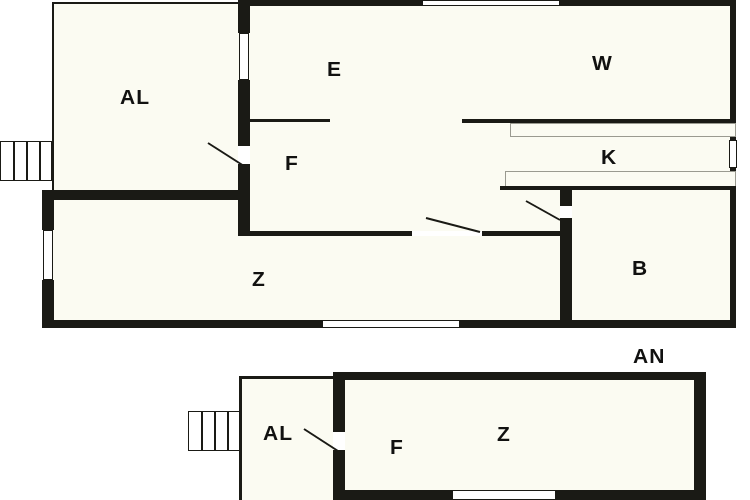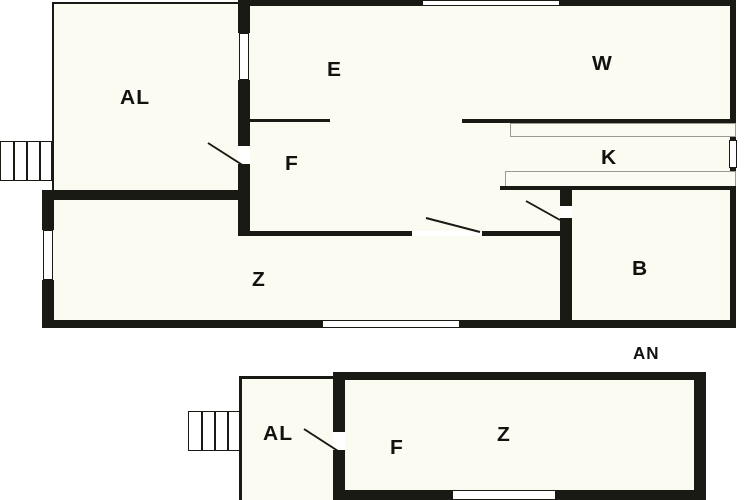--- a/index.html
+++ b/index.html
@@ -145,21 +145,21 @@
   <div class="stairline" style="left:39px; top:142px; height:38px;"></div>
 
   <div class="label" style="left:120px; top:86px;">AL</div>
   <div class="label" style="left:327px; top:58px;">E</div>
   <div class="label" style="left:592px; top:52px;">W</div>
   <div class="label" style="left:285px; top:152px;">F</div>
   <div class="label" style="left:601px; top:146px;">K</div>
   <div class="label" style="left:252px; top:268px;">Z</div>
   <div class="label" style="left:632px; top:257px;">B</div>
 
-  <div class="label" style="left:633px; top:345px; font-size:17px;">AN</div>
+  <div class="label" style="left:633px; top:345px; font-size:21px;">AN</div>
 
   <div class="room" style="left:240px; top:376px; width:96px; height:124px;"></div>
   <div class="room" style="left:340px; top:372px; width:366px; height:128px;"></div>
 
   <div class="thinwall" style="left:239px; top:376px; width:3px; height:124px;"></div>
   <div class="thinwall" style="left:239px; top:376px; width:100px; height:3px;"></div>
 
   <div class="wall" style="left:333px; top:372px; width:12px; height:60px;"></div>
   <div class="wall" style="left:333px; top:450px; width:12px; height:50px;"></div>
   <div class="opening" style="left:333px; top:432px; width:12px; height:18px;"></div>

